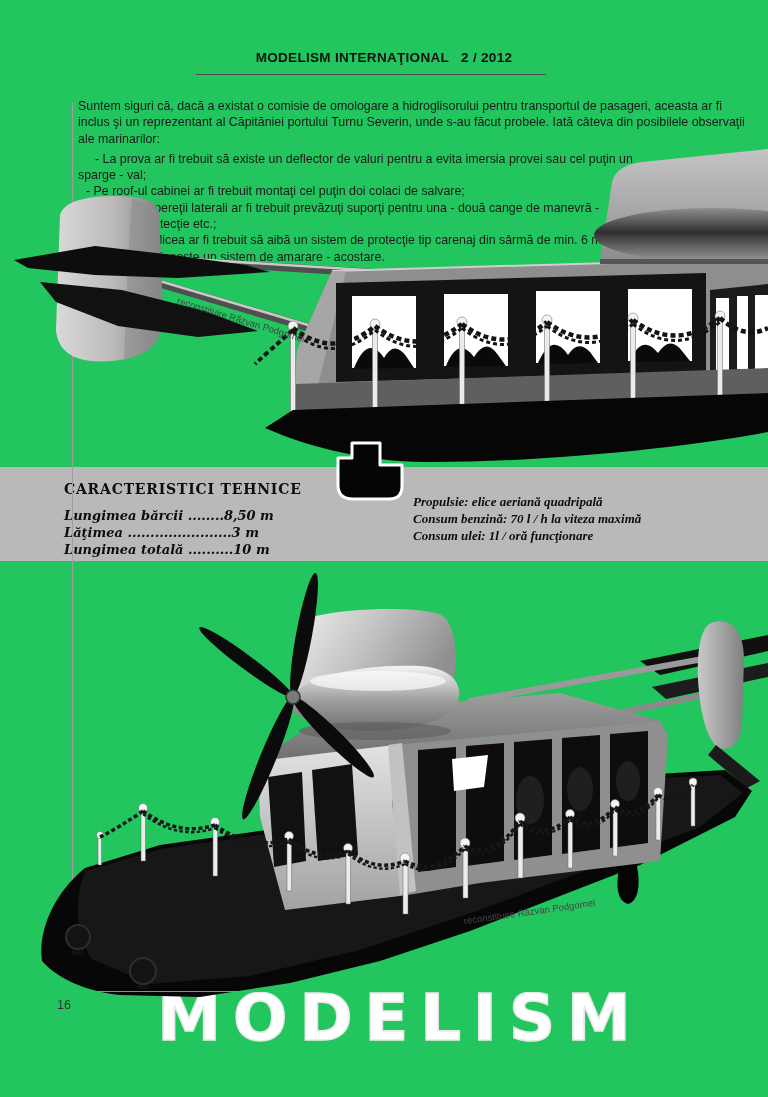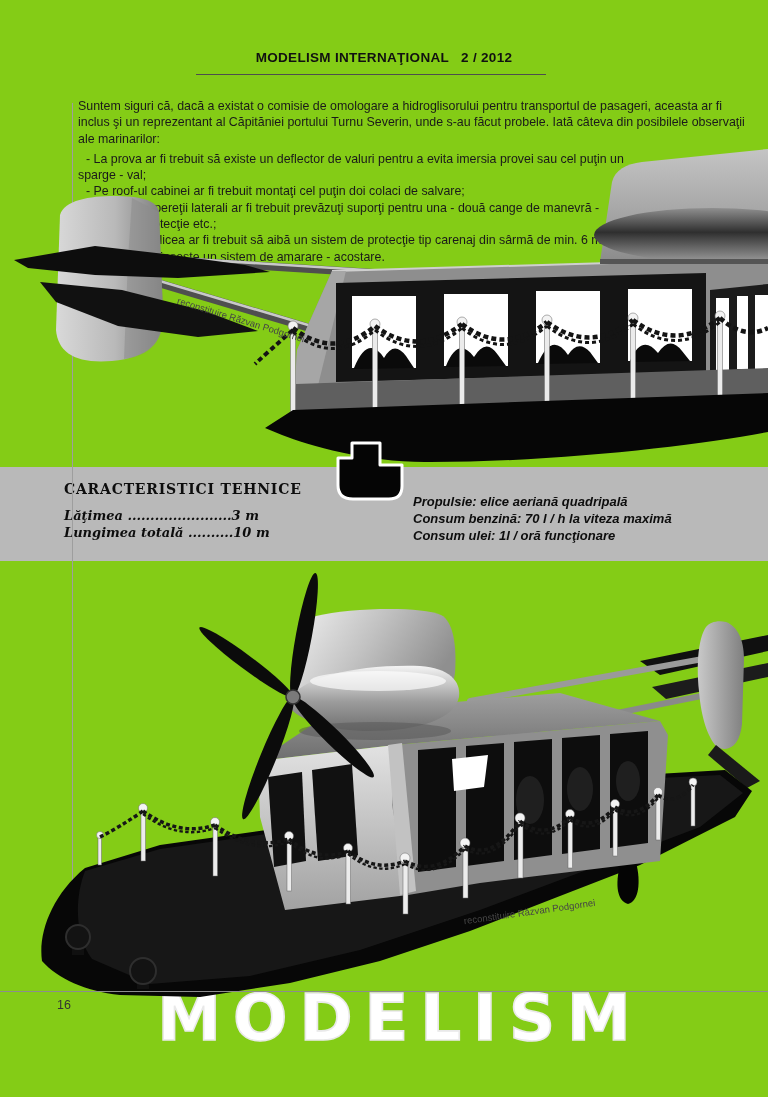--- a/index.html
+++ b/index.html
@@ -1,30 +1,30 @@
 <!DOCTYPE html>
 <html><head>
 <meta charset="utf-8">
 <style>
   html,body{margin:0;padding:0;background:#e8e8e8;}
-  .page{position:relative;width:768px;height:1097px;background:#84cc16;overflow:hidden;
+  .page{position:relative;width:768px;height:1097px;background:#22c55e;overflow:hidden;
         font-family:"Liberation Sans",sans-serif;color:#1a1a1a;margin:0 auto;}
   .header{position:absolute;top:50px;left:0;width:768px;text-align:center;
           font-size:13.5px;font-weight:bold;letter-spacing:.3px;color:#111;}
   .header .issue{margin-left:12px;}
   .header-rule{position:absolute;top:74px;left:196px;width:350px;height:1px;background:#4d4d4d;}
   .vrule{position:absolute;left:72px;top:103px;width:1px;height:860px;background:#9e9e9e;z-index:2;}
   .intro{position:absolute;left:78px;top:98px;width:672px;font-size:12.4px;line-height:16.3px;z-index:0;}
   .obs{position:absolute;left:78px;font-size:12.4px;white-space:nowrap;z-index:0;}
   .gray-band{position:absolute;left:0;top:467px;width:768px;height:94px;background:#b9b9b9;z-index:1;}
   .specs-heading{position:absolute;left:64px;top:14px;font-family:"DejaVu Serif",serif;
                  font-weight:bold;font-size:14px;letter-spacing:.8px;color:#0d0d0d;}
   .specs-left{position:absolute;left:64px;top:40px;font-family:"DejaVu Serif",serif;font-weight:bold;
               font-style:italic;font-size:13px;line-height:17px;color:#0d0d0d;}
-  .specs-right{position:absolute;left:413px;top:26px;font-family:Liberation Sans, sans-serif;font-weight:bold;
+  .specs-right{position:absolute;left:413px;top:26px;font-family:Liberation Serif, serif;font-weight:bold;
                font-style:italic;font-size:13px;line-height:17px;color:#0d0d0d;}
   .illo{position:absolute;z-index:3;}
   .footer-rule{position:absolute;top:991px;left:0;width:768px;height:1px;background:#8d8d8d;z-index:4;}
   .page-number{position:absolute;left:57px;top:998px;font-size:12.5px;color:#333;z-index:4;}
   .watermark{position:absolute;left:110px;top:984px;z-index:0;}
   .watermark text{font-family:"DejaVu Sans",sans-serif;font-weight:bold;font-size:64px;
                   letter-spacing:12px;fill:#ffffff;stroke:#e9e9e9;stroke-width:1.6px;}
   svg text.caption{font-family:"Liberation Sans",sans-serif;font-size:9.5px;fill:#454545;}
 </style>
 </head>
@@ -34,31 +34,32 @@
 
   <div class="header">
     <span>MODELISM INTERNAŢIONAL</span><span class="issue">2 / 2012</span>
   </div>
   <div class="header-rule"></div>
 
   <div class="vrule"></div>
 
   <div class="intro">Suntem siguri că, dacă a existat o comisie de omologare a hidroglisorului pentru transportul de pasageri, aceasta ar fi inclus şi un reprezentant al Căpităniei portului Turnu Severin, unde s-au făcut probele. Iată câteva din posibilele observaţii ale marinarilor:</div>
 
-  <div class="obs" style="top:152px;margin-left:8px">- La prova ar fi trebuit să existe un deflector de valuri pentru a evita imersia provei  sau cel puţin un</div>
+  <div class="obs" style="top:152px;margin-left:17px">- La prova ar fi trebuit să existe un deflector de valuri pentru a evita imersia provei  sau cel puţin un</div>
   <div class="obs" style="top:168px;margin-left:0">sparge - val;</div>
   <div class="obs" style="top:184px;margin-left:8px">- Pe roof-ul cabinei ar fi trebuit montaţi cel puţin doi colaci de salvare;</div>
   <div class="obs" style="top:201px;margin-left:50px">- Pe pereţii laterali ar fi trebuit prevăzuţi suporţi pentru una - două cange de manevră -</div>
   <div class="obs" style="top:217px;margin-left:64px">protecţie etc.;</div>
   <div class="obs" style="top:233px;margin-left:67px">- elicea ar fi trebuit să aibă un sistem de protecţie tip carenaj din sârmă de min. 6 mm;</div>
   <div class="obs" style="top:250px;margin-left:72px">- lipseşte un sistem de amarare - acostare.</div>
 
   <div class="gray-band">
     <div class="specs-heading">CARACTERISTICI TEHNICE</div>
     <div class="specs-left">
+      <div>Lungimea bărcii ........8,50 m</div>
       <div>Lăţimea .......................3 m</div>
       <div>Lungimea totală ..........10 m</div>
     </div>
     <div class="specs-right">
       <div>Propulsie: elice aeriană quadripală</div>
       <div>Consum benzină: 70 l / h la viteza maximă</div>
       <div>Consum ulei: 1l / oră funcţionare</div>
     </div>
   </div>
 

